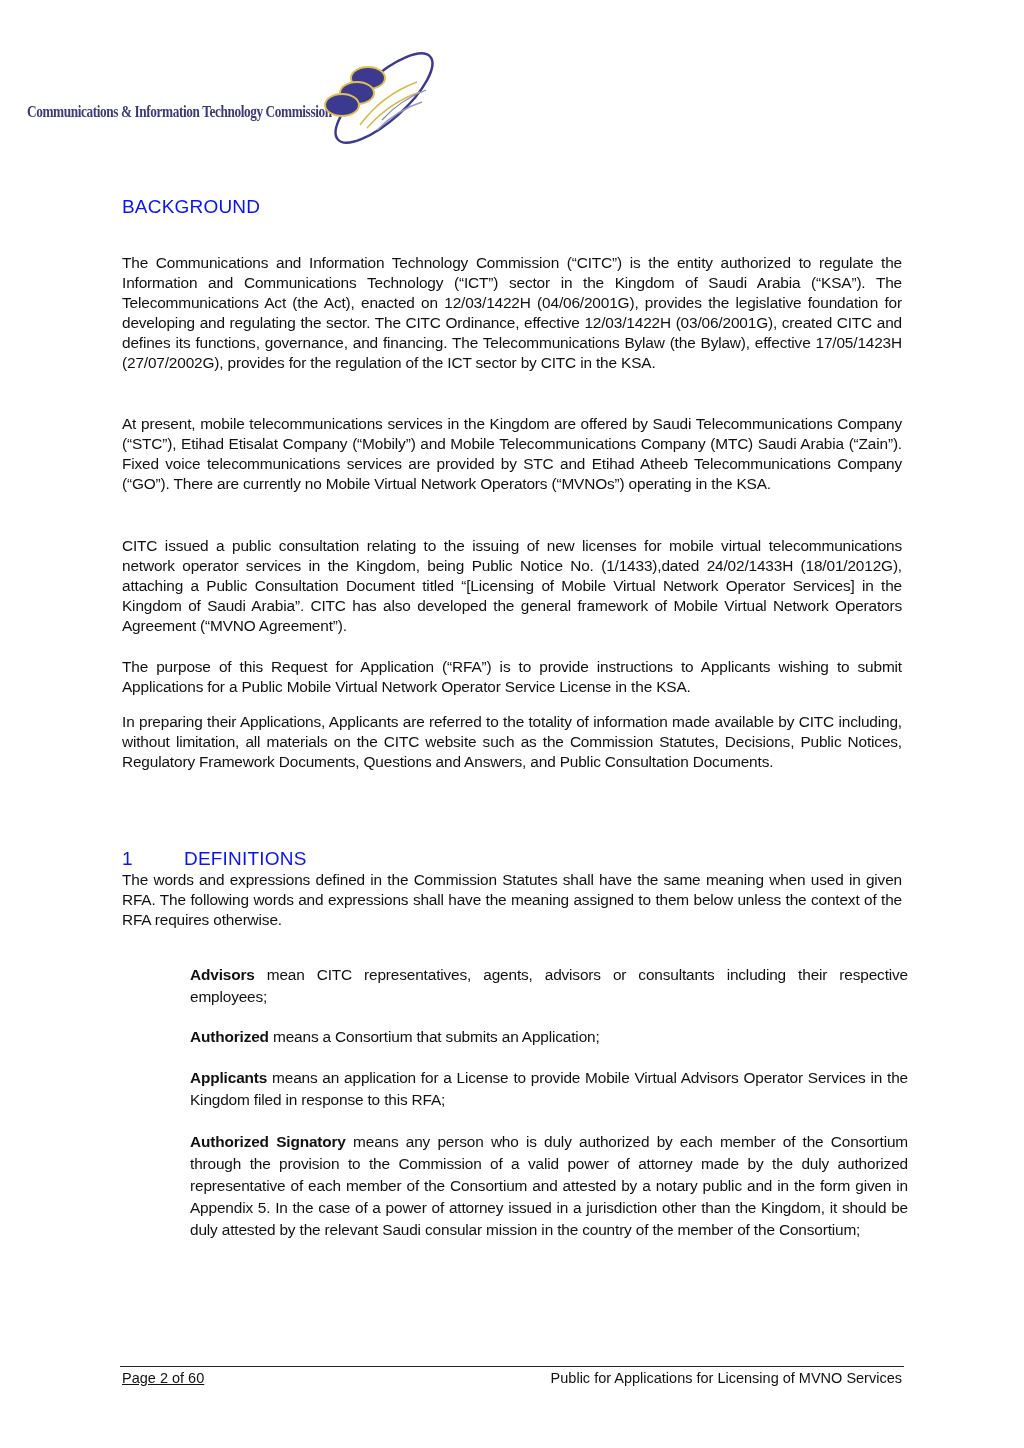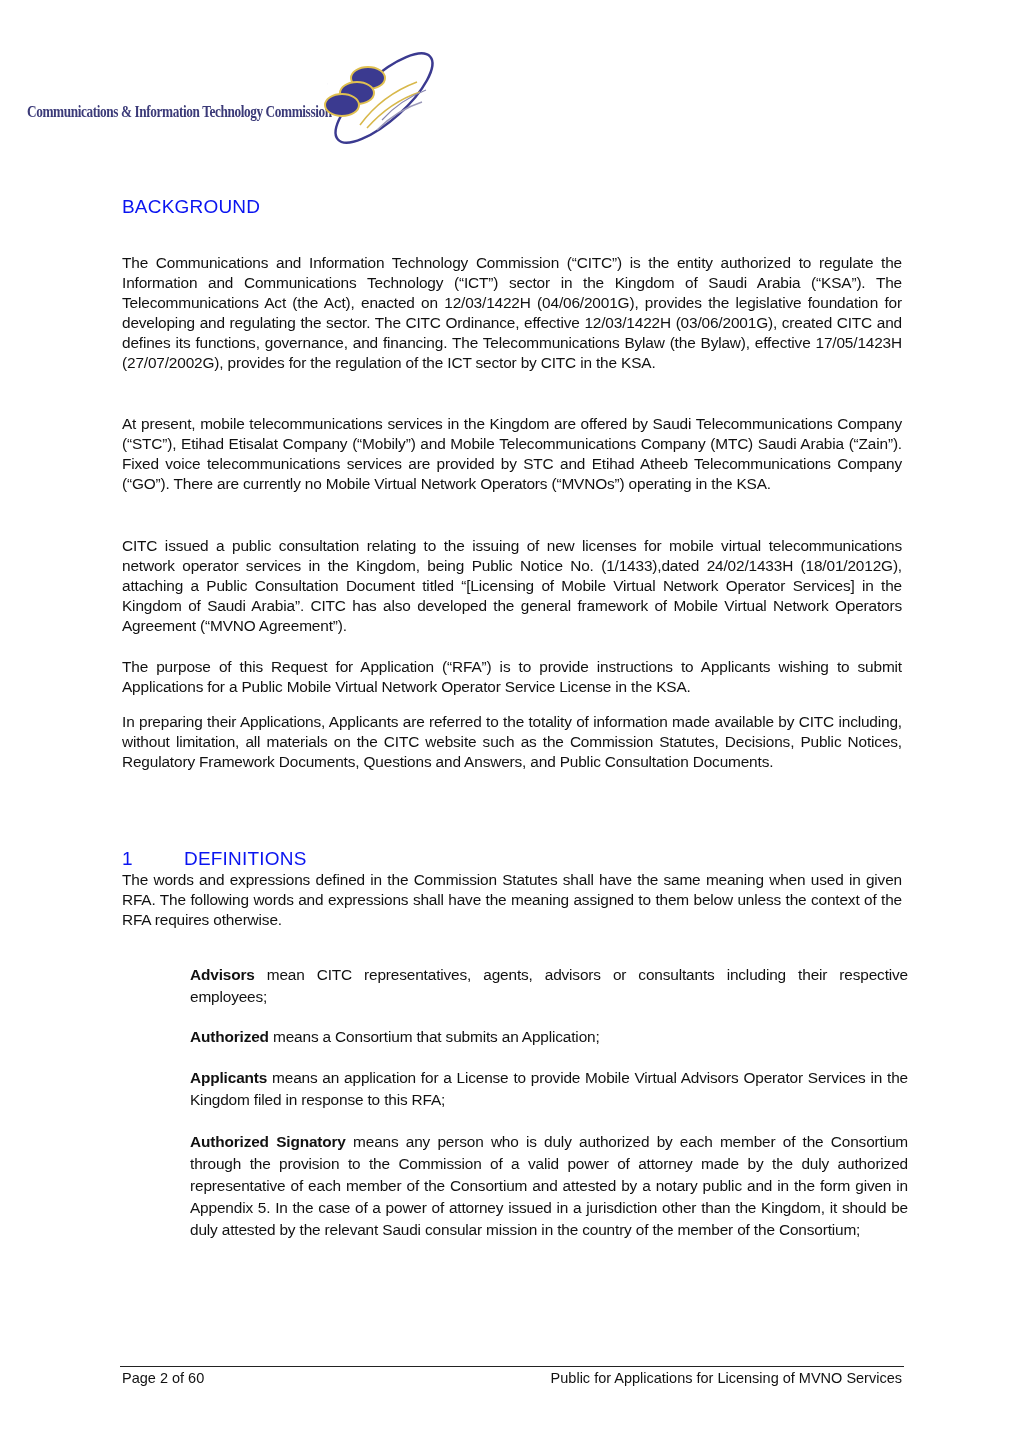--- a/index.html
+++ b/index.html
@@ -13,21 +13,21 @@
     .logo-mark { position: absolute; left: 300px; top: 0px; width: 120px; height: 115px; }
     h1.heading { position: absolute; left: 122px; margin: 0; font-size: 19px; font-weight: normal;
                  color: #0a14f0; letter-spacing: 0.2px; }
     .heading-num { display: inline-block; width: 62px; }
     p.para { position: absolute; left: 122px; width: 780px; margin: 0; font-size: 15.4px;
              line-height: 20px; text-align: justify; letter-spacing: -0.15px; }
     p.defn { position: absolute; left: 176px; width: 718px; margin: 14px; font-size: 15.4px;
              line-height: 22px; text-align: justify; letter-spacing: -0.15px; }
     p.defn b { font-weight: bold; }
     .footer-rule { position: absolute; left: 120px; top: 1366px; width: 784px; height: 1px; background: #222; }
-    .footer-left { position: absolute; left: 122px; top: 1370px; font-size: 14.5px; }
+    .footer-left { position: absolute; left: 122px; top: 1370px; font-size: 14.5px; text-decoration: underline; }
     .footer-right { position: absolute; right: 122px; top: 1370px; font-size: 14.5px; }
   </style>
 </head>
 <body>
 
 <div class="logo">
   <svg class="logo-arabic" viewBox="0 0 300 42">
     <text x="298" y="32" text-anchor="end" font-family="DejaVu Sans, sans-serif" font-size="30" fill="#3b3a78" direction="rtl">هيئة الاتصالات وتقنية المعلومات</text>
   </svg>
   <div class="logo-english">Communications &amp; Information Technology Commission</div>

